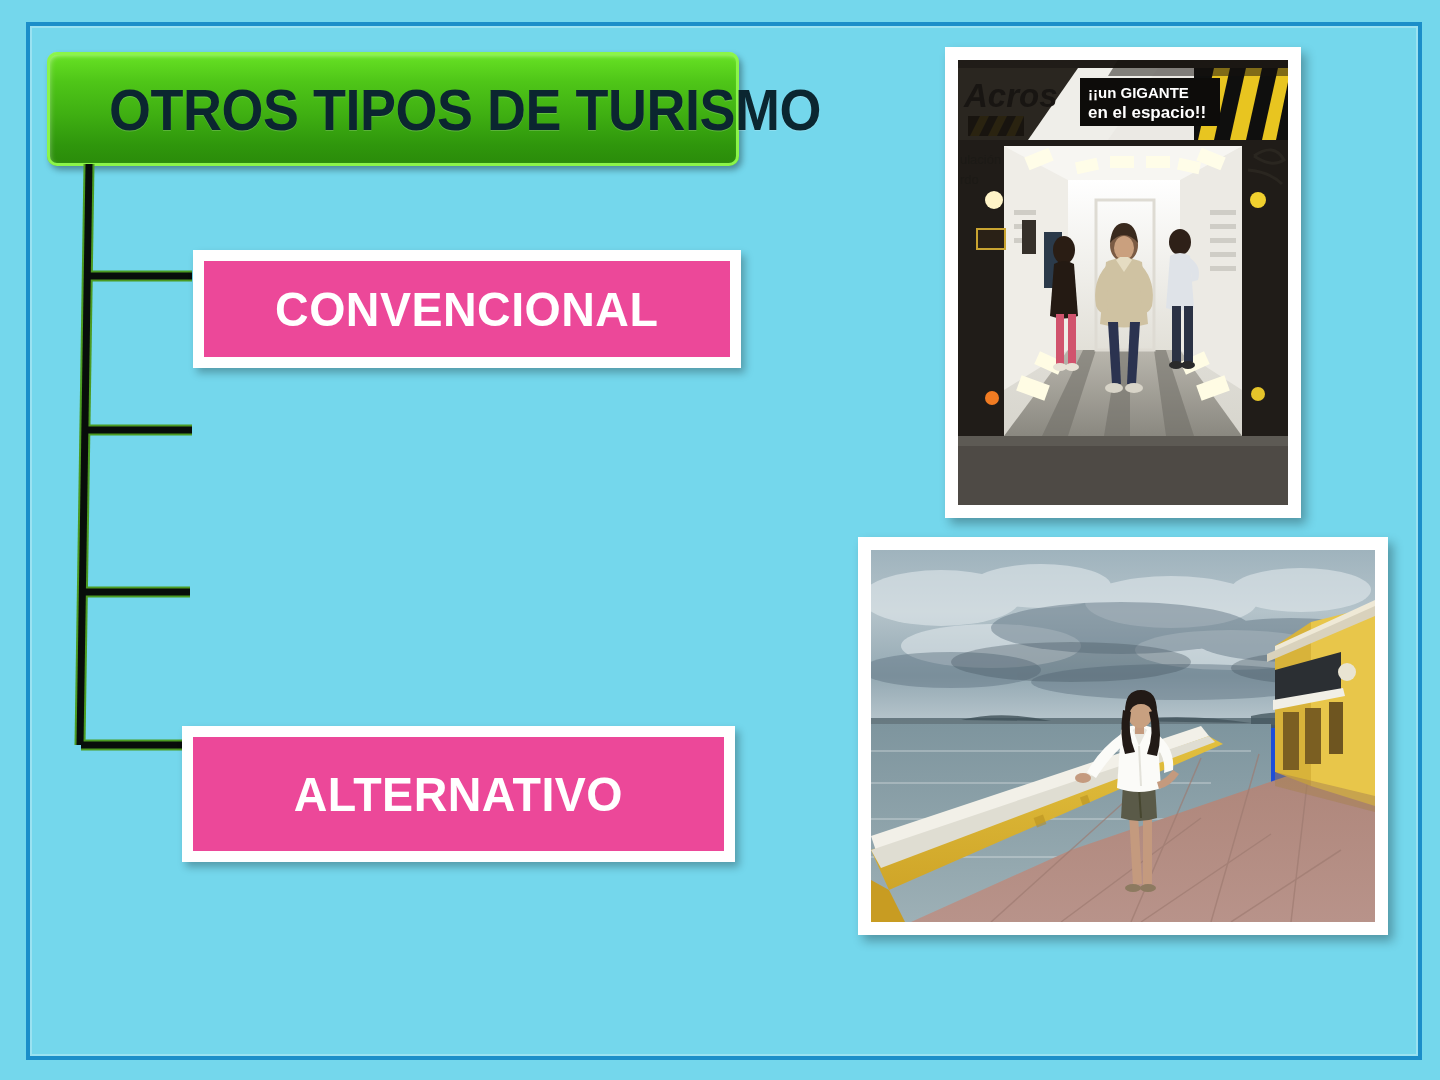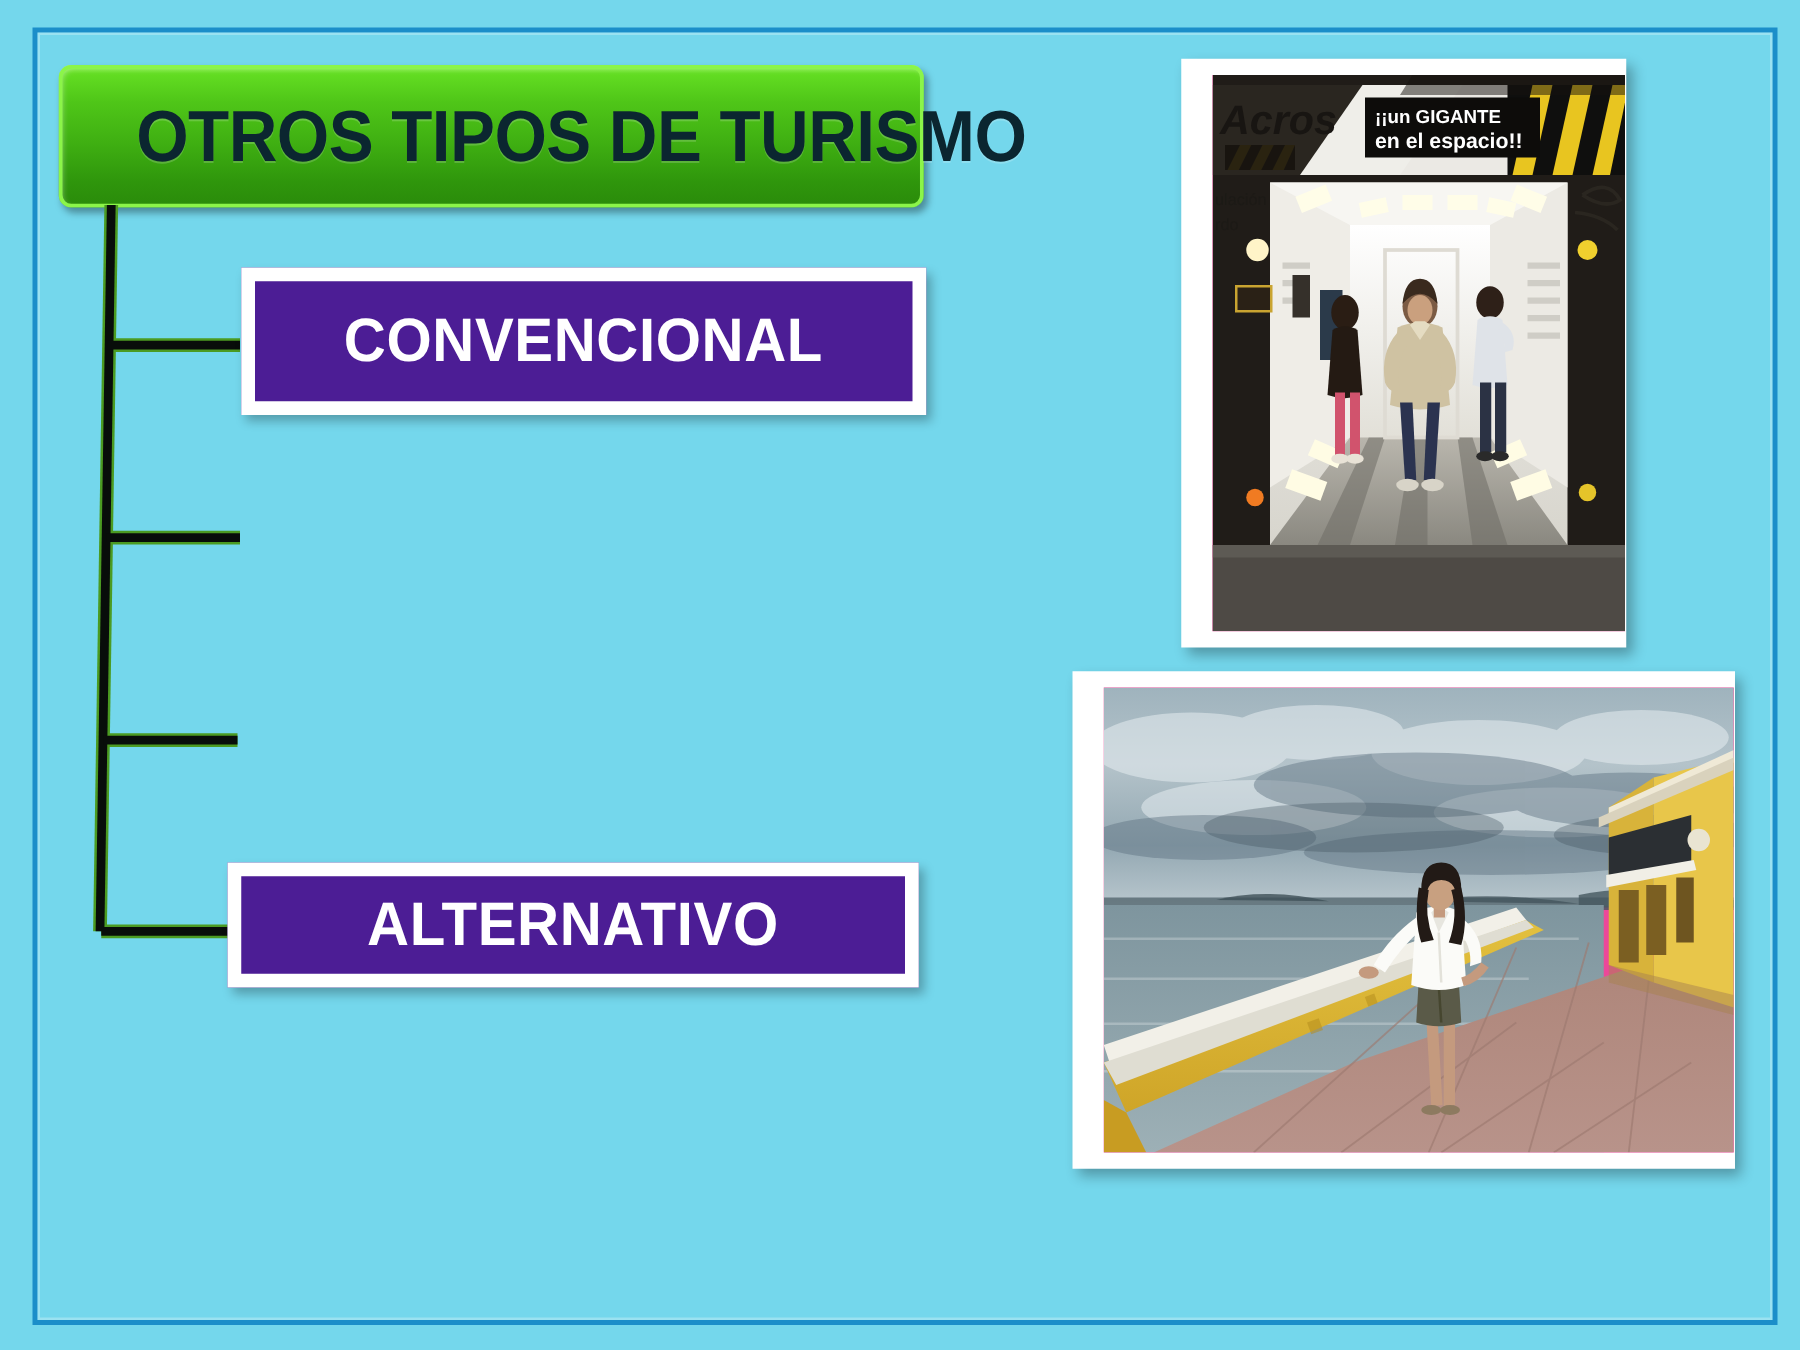--- a/index.html
+++ b/index.html
@@ -65,25 +65,26 @@
     white-space:nowrap;
     text-shadow:0 1px 0 rgba(255,255,255,.18);
   }
 
   
   #tree{position:absolute;left:0;top:0;width:1440px;height:1080px;pointer-events:none;}
 
   
   .item-box{
     position:absolute;
-    background:#4c1d95;
+    background:#ec4899;
     border:11px solid #ffffff;
     box-sizing:border-box;
     display:flex;align-items:center;justify-content:center;
     box-shadow:4px 5px 8px rgba(0,0,0,.28);
+    margin-top:36px;
   }
   .item-box .label{
     font-family:"Liberation Sans Narrow","Liberation Sans",sans-serif;
     font-weight:bold;
     font-size:49px;
     letter-spacing:.5px;
     color:#ffffff;
     white-space:nowrap;
     transform:scaleX(.95);
   }
@@ -91,21 +92,21 @@
   
   .photo-frame{
     position:absolute;
     background:#ffffff;
     padding:13px;
     box-sizing:border-box;
     box-shadow:5px 6px 10px rgba(0,0,0,.3);
   }
   .photo-inner{
     position:relative;width:100%;height:100%;
-    overflow:hidden;background:#ec4899;margin-left:12px;
+    overflow:hidden;background:#1d4ed8;
   }
   .photo-svg{display:block;width:100%;height:100%;}
 </style>
 </head>
 <body>
 
 <div id="slide">
 
   <div id="inner-frame"></div>
   <div id="inner-frame-glow"></div>
@@ -134,21 +135,21 @@
       </g>
     </g>
   </svg>
 
   <div class="item-box" style="left:193px;top:214px;width:548px;height:118px;">
     <span class="label">CONVENCIONAL</span>
   </div>
 
 
 
-  <div class="item-box" style="left:182px;top:690px;width:553px;height:100px;">
+  <div class="item-box" style="left:182px;top:690px;width:553px;height:136px;">
     <span class="label">ALTERNATIVO</span>
   </div>
 
   <div class="photo-frame" style="left:945px;top:47px;width:356px;height:471px;">
     <div class="photo-inner">
       <svg class="photo-svg" viewBox="0 0 330 445" preserveAspectRatio="none">
         <defs>
           <linearGradient id="wallG" x1="0" y1="0" x2="0" y2="1">
             <stop offset="0" stop-color="#f4f3ee"></stop>
             <stop offset="1" stop-color="#d7d5cd"></stop>

